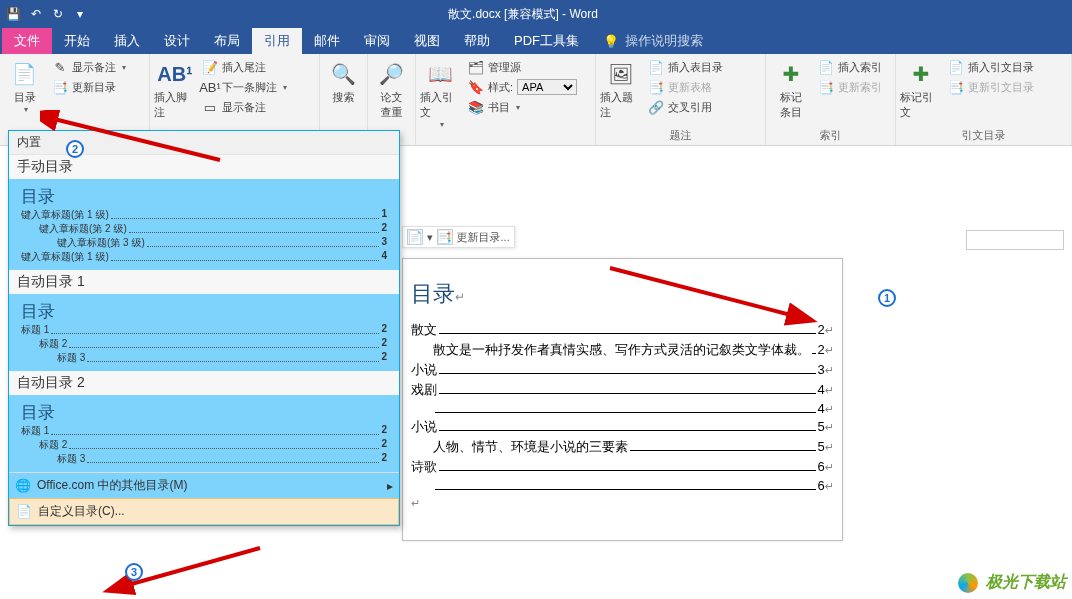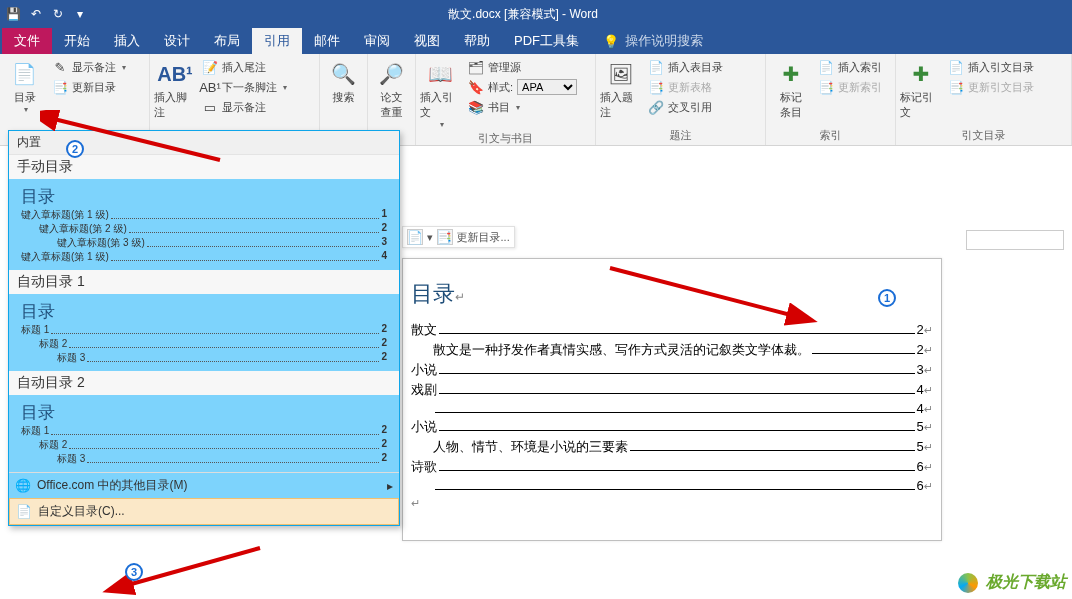--- a/index.html
+++ b/index.html
@@ -5,21 +5,21 @@
 * { margin: 0; padding: 0; box-sizing: border-box; font-family: "Microsoft YaHei", sans-serif; }
 body { width: 1072px; height: 599px; background: #fff; overflow: hidden; position: relative; }
 
 .titlebar { height: 28px; background: #2b579a; display: flex; align-items: center; color: #fff; font-size: 12px; }
 .qat { display: flex; align-items: center; padding: 0 6px; gap: 6px; }
 .qat-icon { width: 16px; height: 16px; display: flex; align-items: center; justify-content: center; cursor: pointer; }
 .title-center { flex: 1; text-align: center; }
 
 .tabs { height: 26px; background: #2b579a; display: flex; align-items: flex-end; padding-left: 2px; color: #fff; font-size: 13px; }
 .tab { padding: 4px 12px; cursor: pointer; }
-.tab.filetab { background: #be185d; }
+.tab.filetab { background: #ec4899; }
 .tab.active { background: #f3f3f3; color: #2b579a; }
 .tab.tell { display: flex; align-items: center; gap: 6px; color: #cdd9ea; }
 
 .ribbon { height: 92px; background: #f3f3f3; border-bottom: 1px solid #d4d4d4; display: flex; position: relative; }
 .rgroup { border-right: 1px solid #e0e0e0; display: flex; flex-direction: column; justify-content: space-between; padding: 2px 4px 0; }
 .rgroup-body { display: flex; flex: 1; align-items: flex-start; }
 .rgroup-label { font-size: 11px; text-align: center; color: #666; padding: 2px 0; }
 .bigbtn { display: flex; flex-direction: column; align-items: center; width: 42px; font-size: 11px; color: #444; cursor: pointer; padding-top: 2px; }
 .bigbtn .bicon { width: 32px; height: 32px; display: flex; align-items: center; justify-content: center; font-size: 20px; }
 .small-stack { display: flex; flex-direction: column; gap: 2px; padding: 2px 4px; }
@@ -39,21 +39,21 @@
 .toc-line .lt { flex: 0 0 auto; }
 .toc-line .dots { flex: 1; border-bottom: 1px dotted #555; margin: 0 2px 3px; }
 .toc-line .pg { flex: 0 0 auto; font-weight: bold; }
 .toc-line.l2 { padding-left: 18px; }
 .toc-line.l3 { padding-left: 36px; }
 .toc-menu { border-top: 1px solid #ddd; padding: 4px 6px; display: flex; align-items: center; gap: 6px; font-size: 12px; cursor: pointer; }
 .toc-menu.sel { background: #fbe8c8; border: 1px solid #f0c070; }
 .mini-tb { position: absolute; left: 402px; top: 226px; display: flex; align-items: center; gap: 4px; font-size: 11px; color: #555; background: #fff; border: 1px solid #e0e0e0; padding: 2px 4px; z-index: 5; box-shadow: 1px 1px 3px rgba(0,0,0,.1); }
 .mini-tb .sicon { border: 1px solid #ccc; background: #f4f4f4; }
 
-.page { position: absolute; left: 402px; top: 258px; width: 540px; border: 1px solid #bfbfbf; background: #fff; padding: 20px 8px 30px; font-family: SimSun, serif; font-size: 13px; box-shadow: 0 0 3px rgba(0,0,0,.1); }
+.page { position: absolute; left: 402px; top: 258px; width: 441px; border: 1px solid #bfbfbf; background: #fff; padding: 20px 8px 30px; font-family: SimSun, serif; font-size: 13px; box-shadow: 0 0 3px rgba(0,0,0,.1); }
 .page h2 { color: #1f4e79; font-size: 22px; font-weight: normal; margin-bottom: 12px; }
 .page h2 .ret { color: #888; font-size: 12px; }
 .dline { display: flex; align-items: baseline; margin: 2px 0; }
 .dline.l2 { padding-left: 22px; }
 .dline .txt { white-space: nowrap; }
 .dline .rule { flex: 1; border-bottom: 1px solid #000; margin: 0 2px 2px; }
 .dline .pn { white-space: nowrap; }
 .dline .ret { color: #888; font-size: 11px; }
 
 
@@ -173,21 +173,20 @@
             <span class="sicon">🔖</span>
             <span>样式:</span>
           <select class="combo"><option>APA</option></select>
         </div>
         <div class="smallbtn drop">
             <span class="sicon">📚</span>
             <span>书目</span>
           </div>
       </div>
     </div>
-    <div class="rgroup-label">引文与书目</div>
   </div>
 
   <div class="rgroup" style="width:170px">
     <div class="rgroup-body">
       <div class="bigbtn">
         <div class="bicon">🖼</div>
         <span>插入题注</span>
       </div>
       <div class="small-stack">
         <div class="smallbtn">

